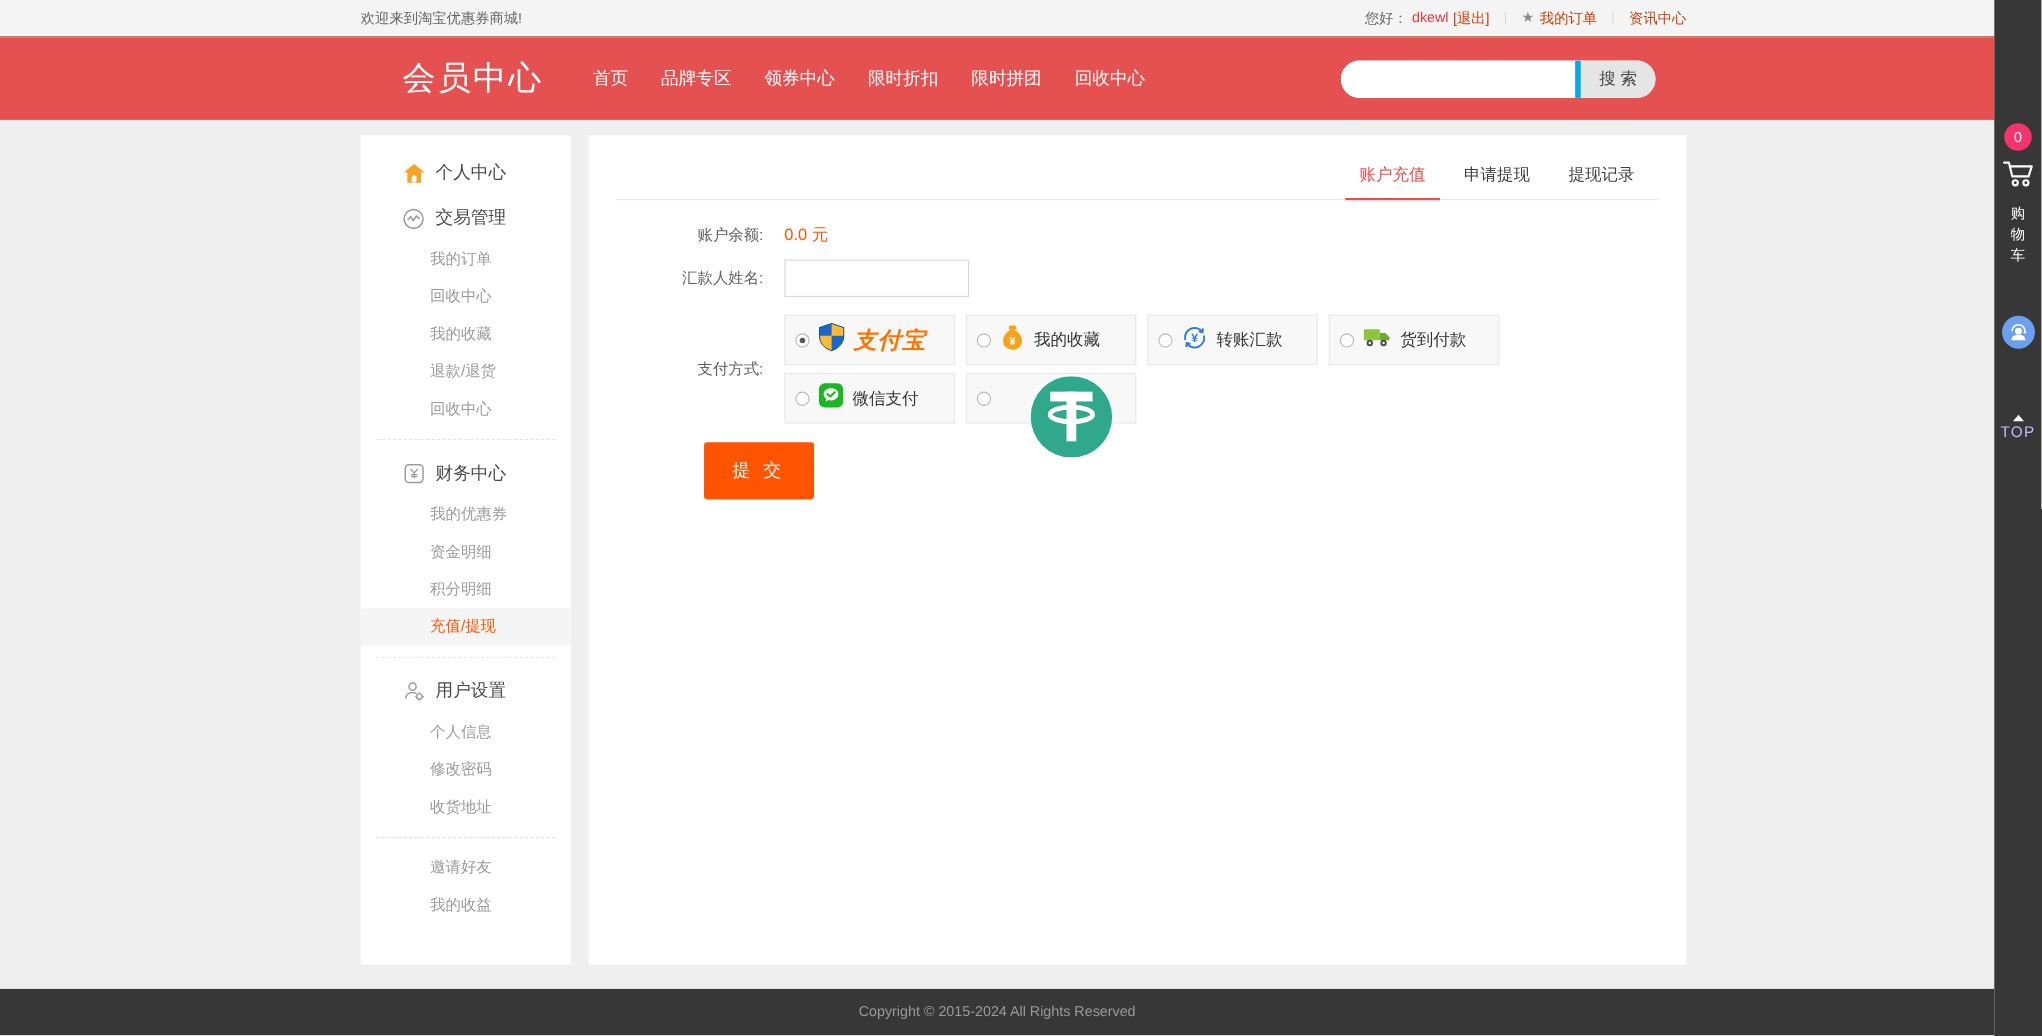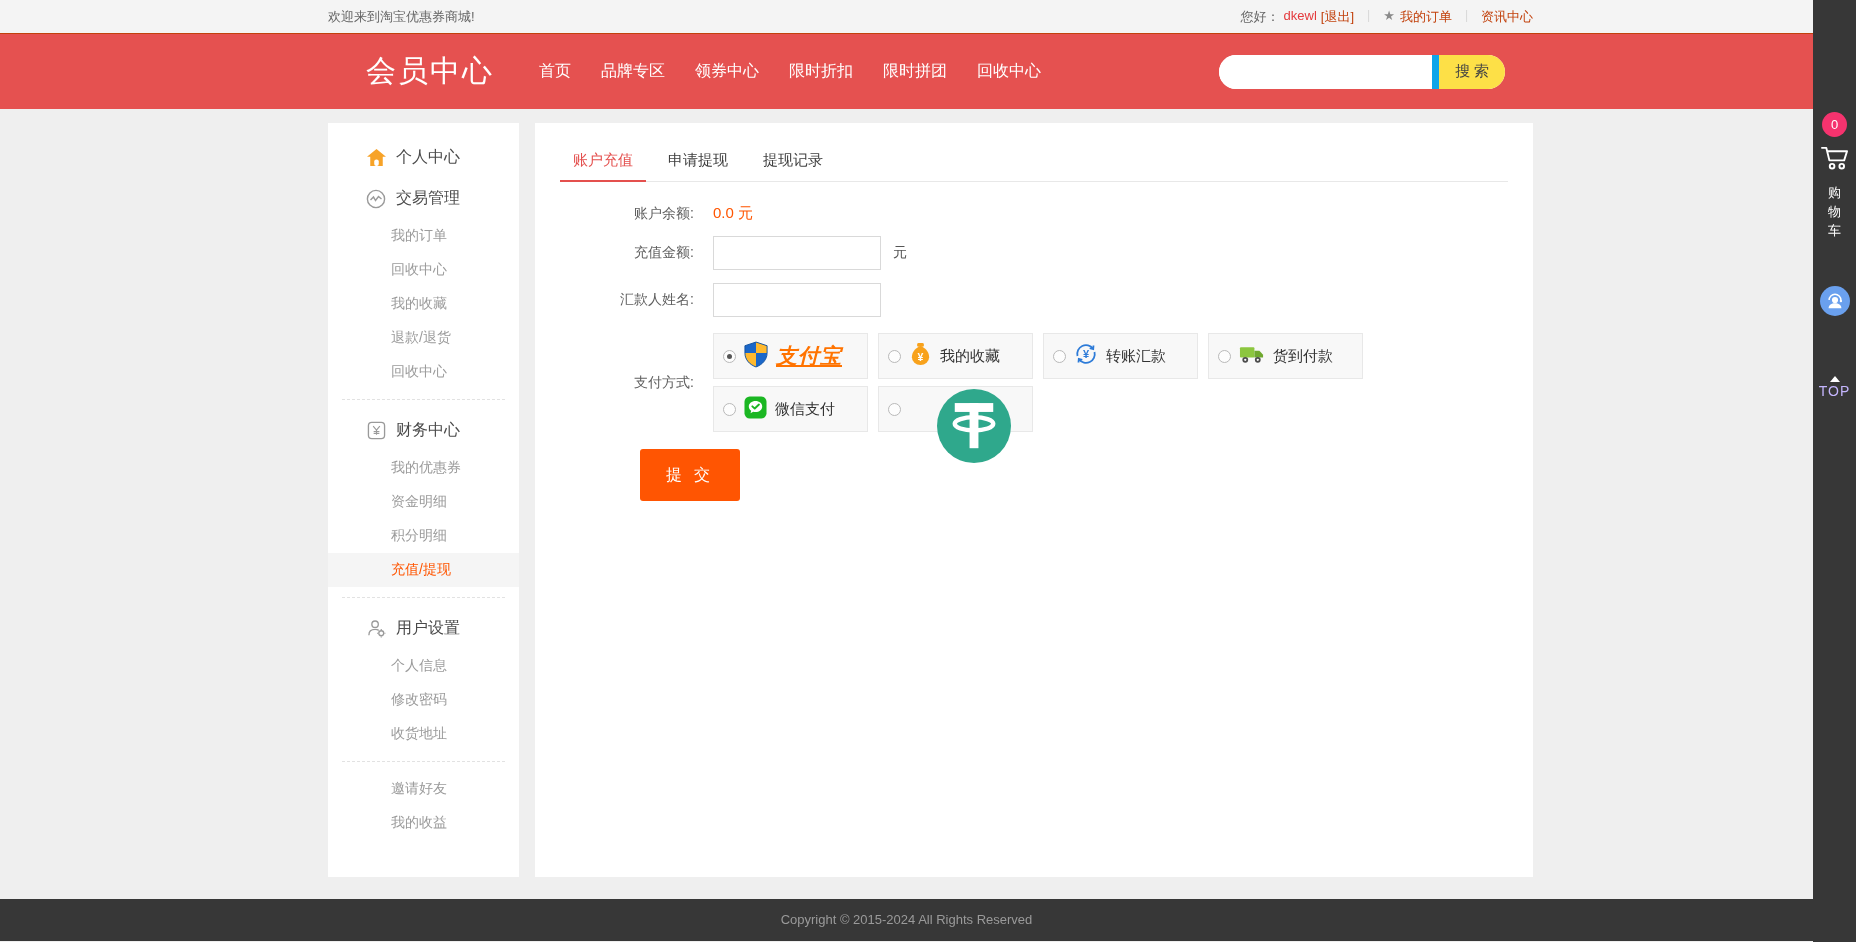--- a/index.html
+++ b/index.html
@@ -25,38 +25,38 @@
   
   .header { height:75px; background:#e55150; }
   .header-inner { width:1205px; margin-left:328px; height:100%;
     display:flex; align-items:center; }
   .logo { color:#fff; font-size:30px; letter-spacing:2px; margin-left:38px; white-space:nowrap; }
   .nav { display:flex; margin-left:30px; }
   .nav-item { color:#fff; font-size:16px; padding:8px 15px; white-space:nowrap; cursor:pointer; }
   .searchbox { margin-left:auto; margin-right:28px; width:286px; height:34px;
     background:#fff; border-radius:17px; display:flex; overflow:hidden; }
   .searchbox input { flex:1; border:none; outline:none; padding:0 16px; font-size:14px; background:#fff; }
-  .search-btn { width:86px; background:#fde047; border:none; border-left:7px solid #0ea5e9;
-    font-size:15px; color:#444; cursor:pointer; font-family:Liberation Serif, serif; }
+  .search-btn { width:86px; background:#e5e5e5; border:none; border-left:5px solid #0ea5e9;
+    font-size:15px; color:#444; cursor:pointer; font-family:Liberation Sans, sans-serif; }
 
   
   .content { width:1205px; margin:14px 0 22px 328px; display:flex; gap:16px; min-height:754px; }
 
   
   .sidebar { width:191px; background:#fff; padding-top:14px; flex-shrink:0; }
   .side-section { display:flex; align-items:center; gap:10px;
     padding:10px 0 10px 38px; font-size:16px; color:#4a4a4a; }
   .side-section .sicon { width:20px; height:20px; display:inline-flex; align-items:center; justify-content:center; }
   .side-sub { display:block; padding:8px 0 8px 63px; font-size:14px; color:#9b9b9b; cursor:pointer; }
   .side-sub.active { background:#f5f5f5; color:#ff5500; }
   .side-divider { border-top:1px dashed #e2e2e2; margin:10px 14px; }
 
   
   .main { flex:1; background:#fff; padding:22px 25px 0; }
-  .tabs { display:flex; border-bottom:1px solid #e8e8e8; }
+  .tabs { display:flex; border-bottom:1px solid #e8e8e8;justify-content:flex-end; }
   .tab { padding:0 13px; margin-right:9px; height:36px; line-height:30px;
     font-size:15px; color:#3f3f3f; cursor:pointer; position:relative; }
   .tab.active { color:#e4504e; }
   .tab.active::after { content:""; position:absolute; left:0; right:0; bottom:-1px;
     height:2px; background:#e4504e; }
 
   .form { padding-top:22px; }
   .frow { display:flex; align-items:center; margin-bottom:13px; }
   .flabel { width:153px; padding-right:19px; text-align:right; font-size:14px; color:#5f5f5f; flex-shrink:0; }
   .balance-val { color:#ff5500; font-size:15px; }
@@ -66,21 +66,21 @@
 
   .payrow { margin-top:16px; margin-bottom:0; align-items:center; }
   .paygrid { display:flex; flex-wrap:wrap; gap:7px 10px; width:680px; }
   .paybox { width:155px; height:46px; background:#f8f8f8; border:1px solid #e8e8e8;
     display:flex; align-items:center; padding-left:9px; gap:8px; cursor:pointer; position:relative; }
   .radio { width:13px; height:13px; border-radius:50%; border:1px solid #b9b9b9;
     background:#fdfdfd; flex-shrink:0; position:relative; }
   .radio.checked::after { content:""; position:absolute; left:3px; top:3px; width:5px; height:5px;
     border-radius:50%; background:#555; }
   .paylabel { font-size:15px; color:#333; white-space:nowrap; }
-  .alipay-word { font-size:21px; font-weight:bold; font-style:italic; color:#ff7300; letter-spacing:1px;text-decoration:underline; }
+  .alipay-word { font-size:21px; font-weight:bold; font-style:italic; color:#ff7300; letter-spacing:1px; }
   .usdt-wrap { position:absolute; left:58px; top:2px; width:74px; height:74px; z-index:5; }
 
   .submit-row { margin-top:17px; }
   .submit-btn { margin-left:80px; width:100px; height:52px; background:#ff5502; color:#fff;
     border:none; border-radius:3px; font-size:16px; letter-spacing:4px; cursor:pointer; font-family:Liberation Serif, serif; }
 
   
   .footer { height:42px; line-height:42px; background:#373737; text-align:center;
     font-size:13px; color:#9a9a9a; }
 
@@ -215,25 +215,20 @@
         <span class="tab">提现记录</span>
       </div>
 
       <div class="form">
 
         <div class="frow">
           <span class="flabel">账户余额:</span>
           <span class="balance-val">0.0 元</span>
         </div>
 
-        <div class="frow">
-          <span class="flabel">充值金额:</span>
-          <input class="finput" type="text" value="" style="">
-          <span class="unit">元</span>
-        </div>
 
         <div class="frow">
           <span class="flabel">汇款人姓名:</span>
           <input class="finput" type="text" value="" style="">
         </div>
 
         <div class="frow payrow">
           <span class="flabel">支付方式:</span>
           <div class="paygrid">
 

